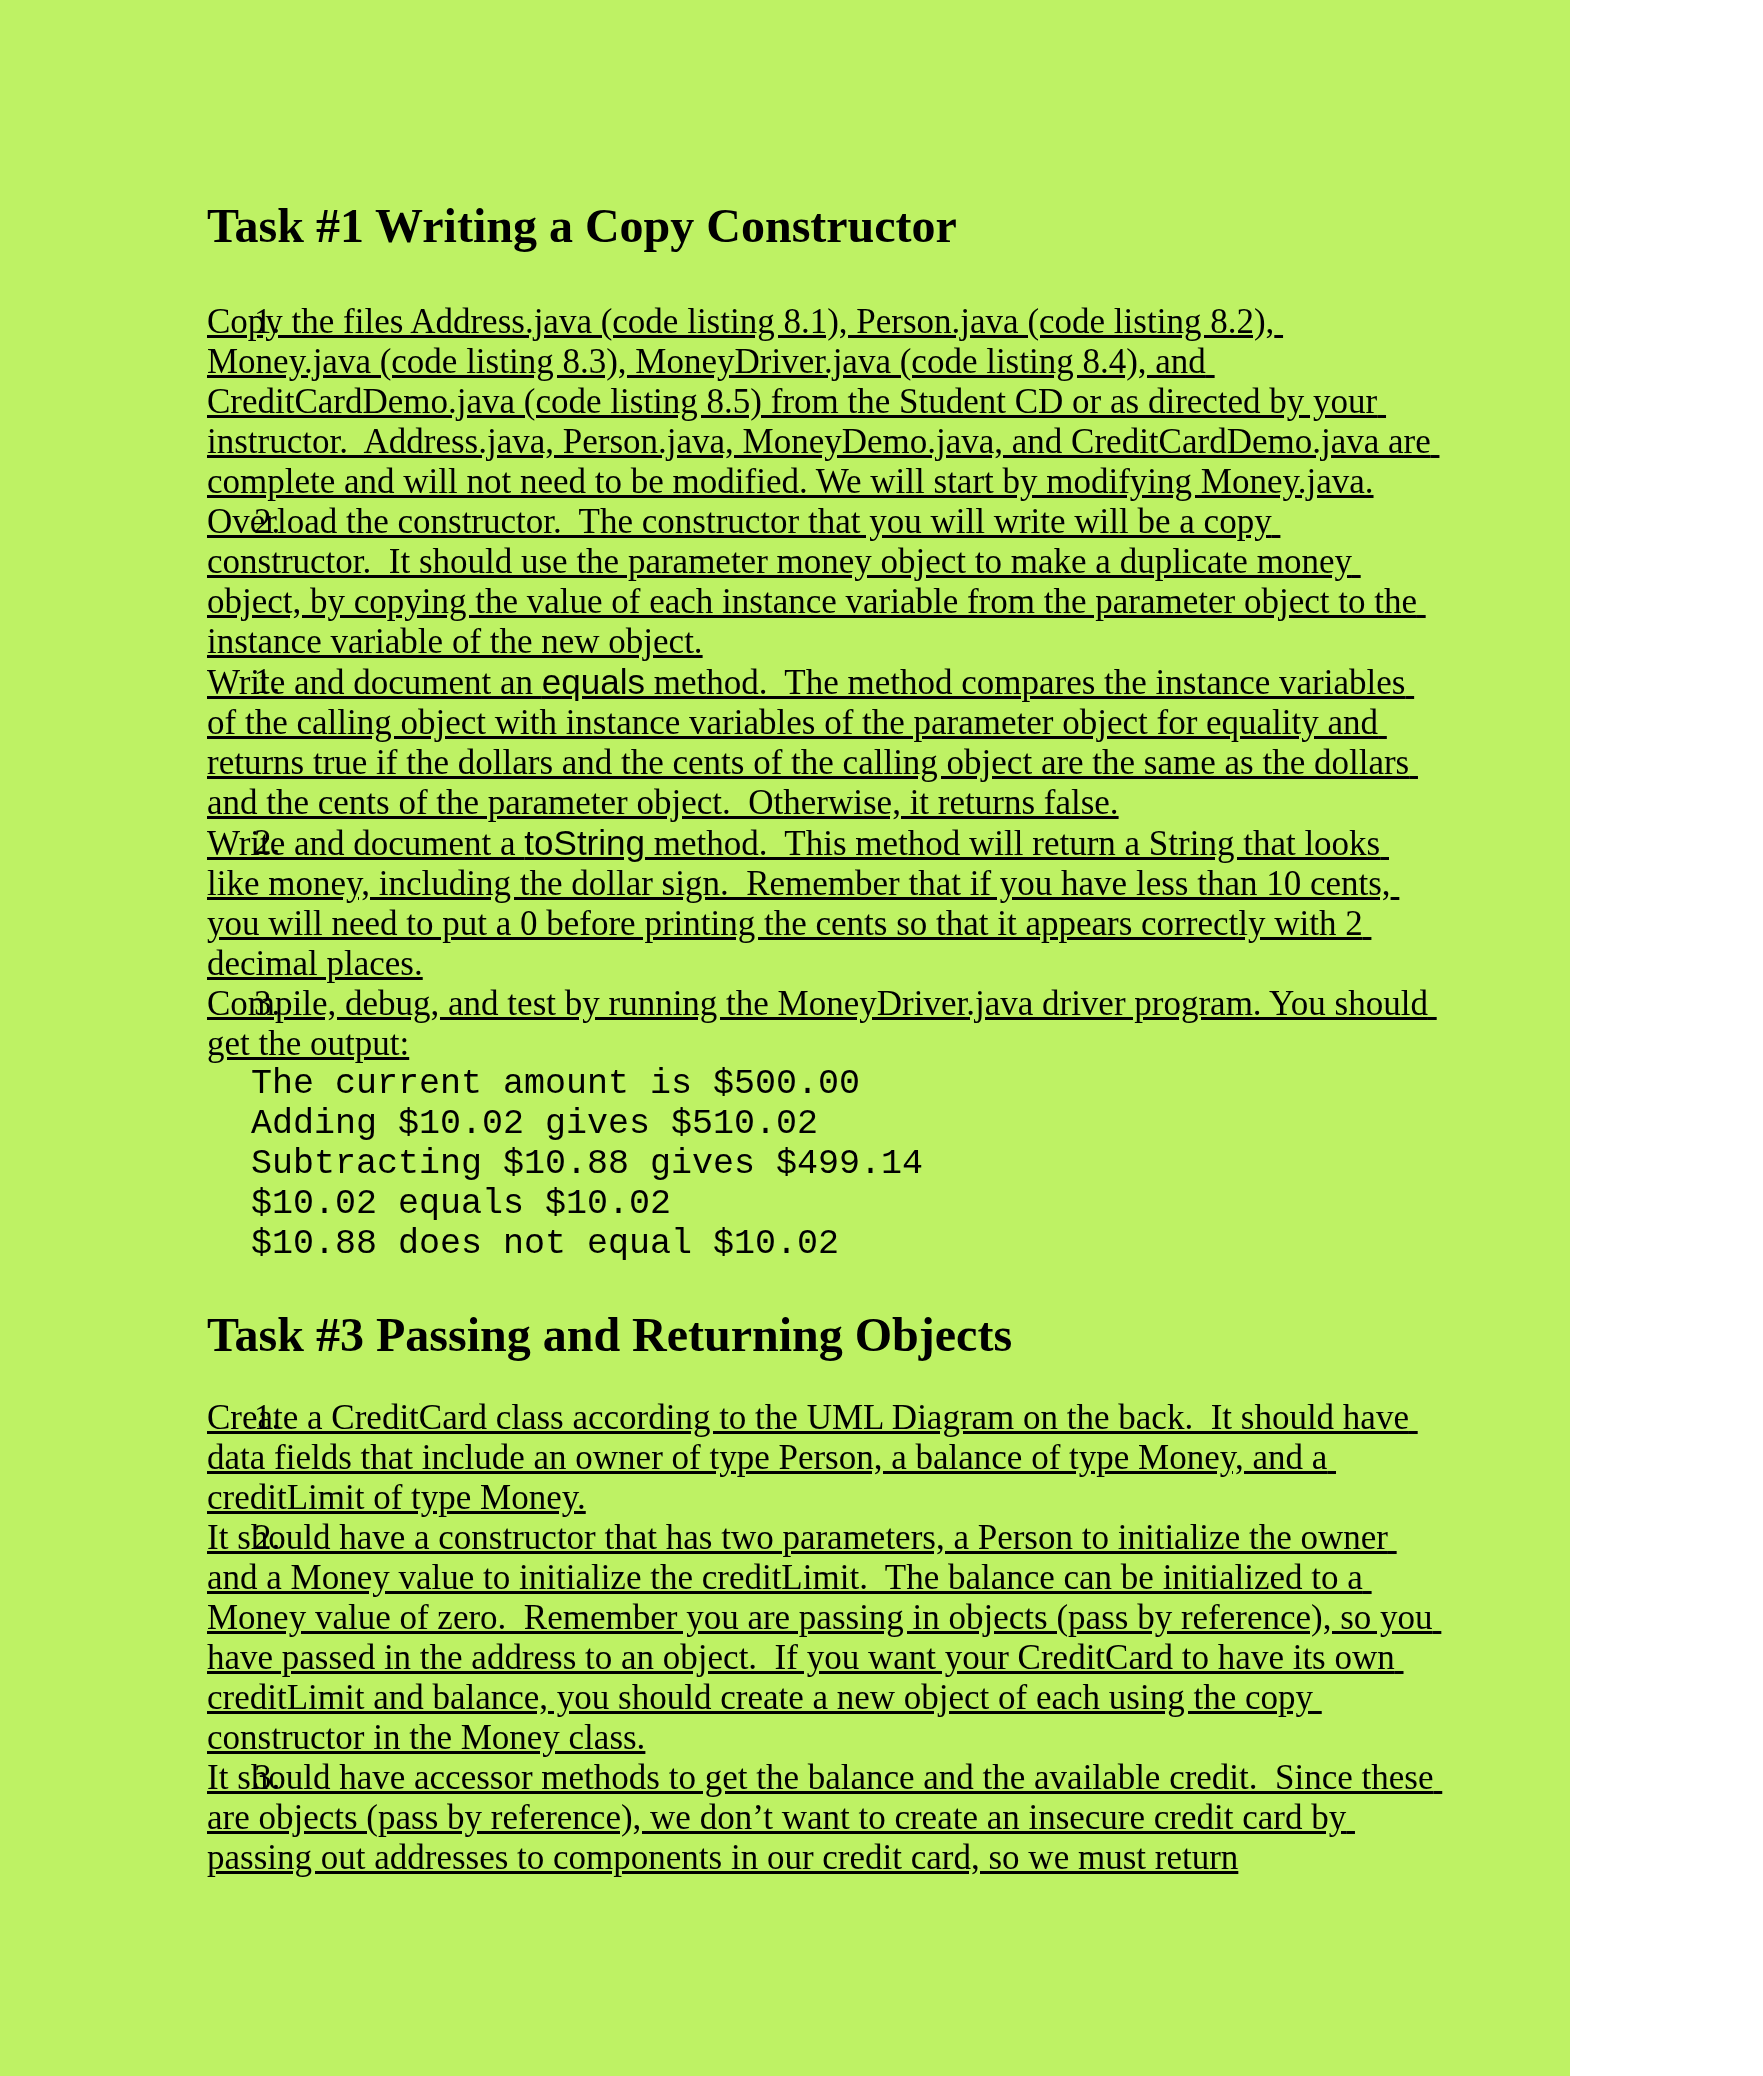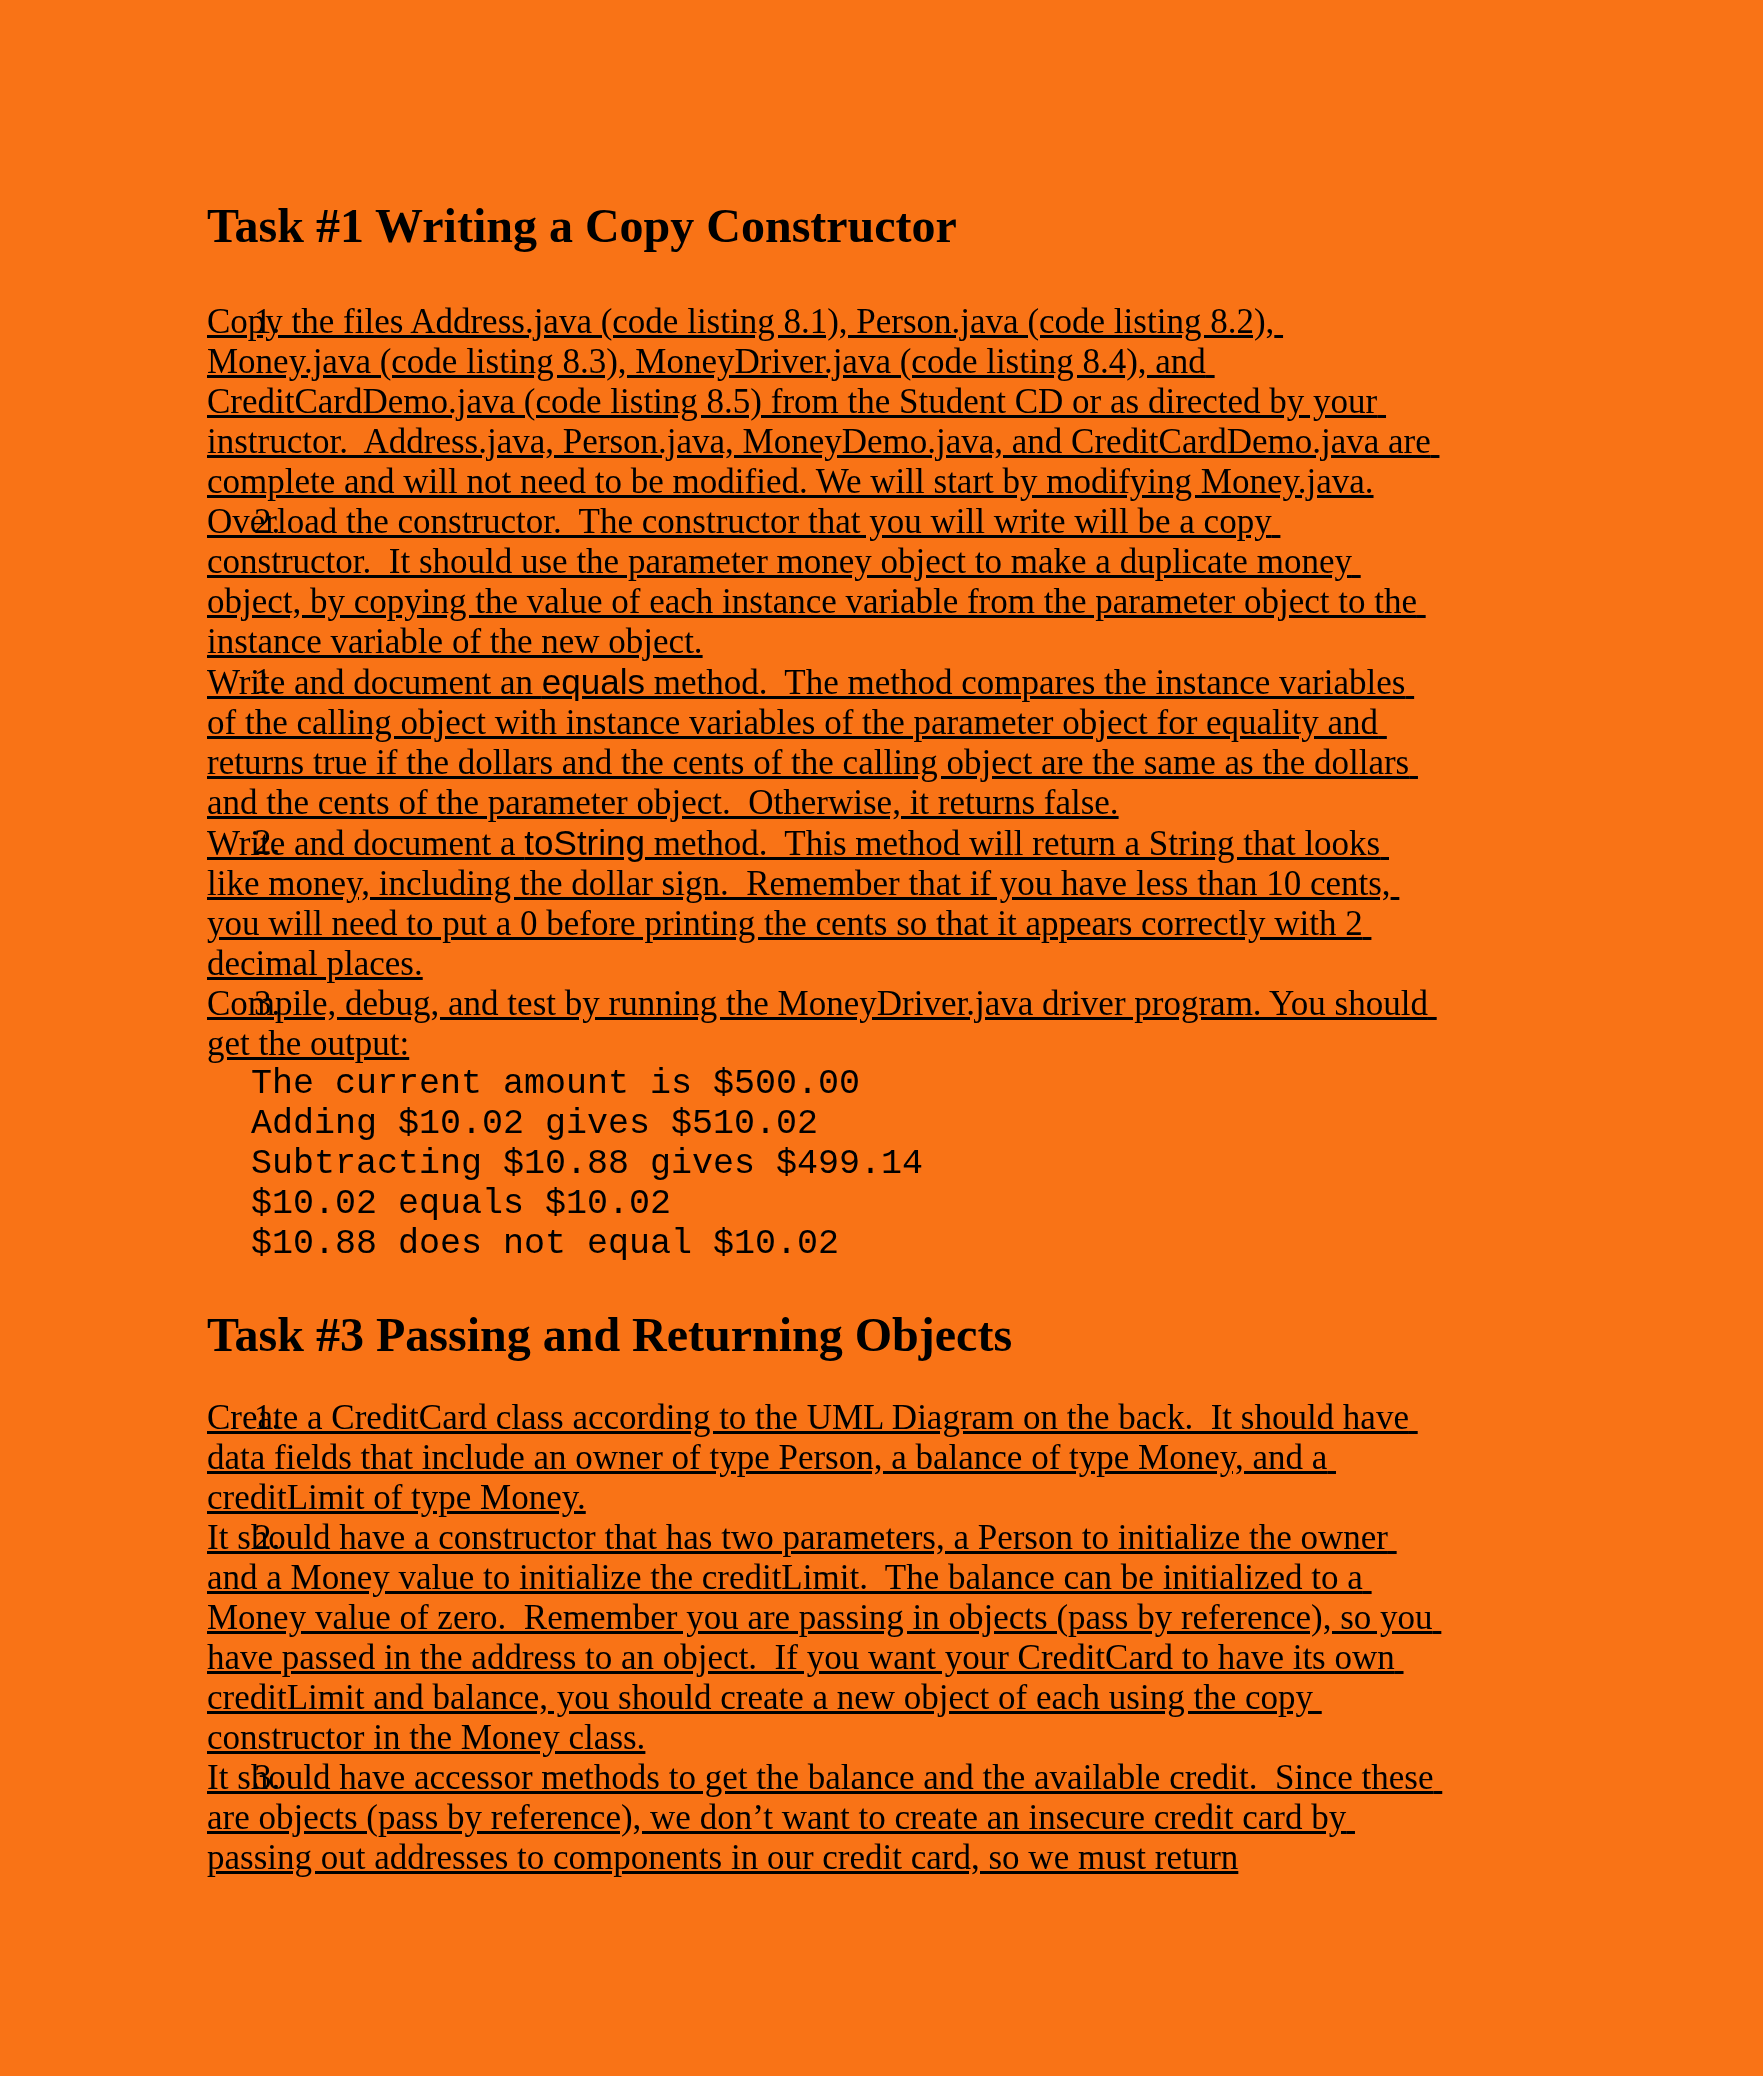--- a/index.html
+++ b/index.html
@@ -1,21 +1,21 @@
 <!DOCTYPE html>
 <html style="font-size:11px"><head>
 <meta charset="utf-8">
 <style>
   * { box-sizing: border-box; }
   html, body { margin: 0; padding: 0; background: #ffffff; }
   .page {
     position: relative;
-    width: 1763px;
+    width: 1570px;
     height: 2077px;
-    background: #f97316;
+    background: #bef264;
     color: #000000;
     overflow: hidden;
     font-family: "Liberation Serif", "DejaVu Serif", serif;
     font-size: 35px;
     line-height: 40px;
   }
   .content { padding: 197px 207px 0 207px; }
   .sec { margin: 0; }
   .task-heading {
     font-weight: bold;

